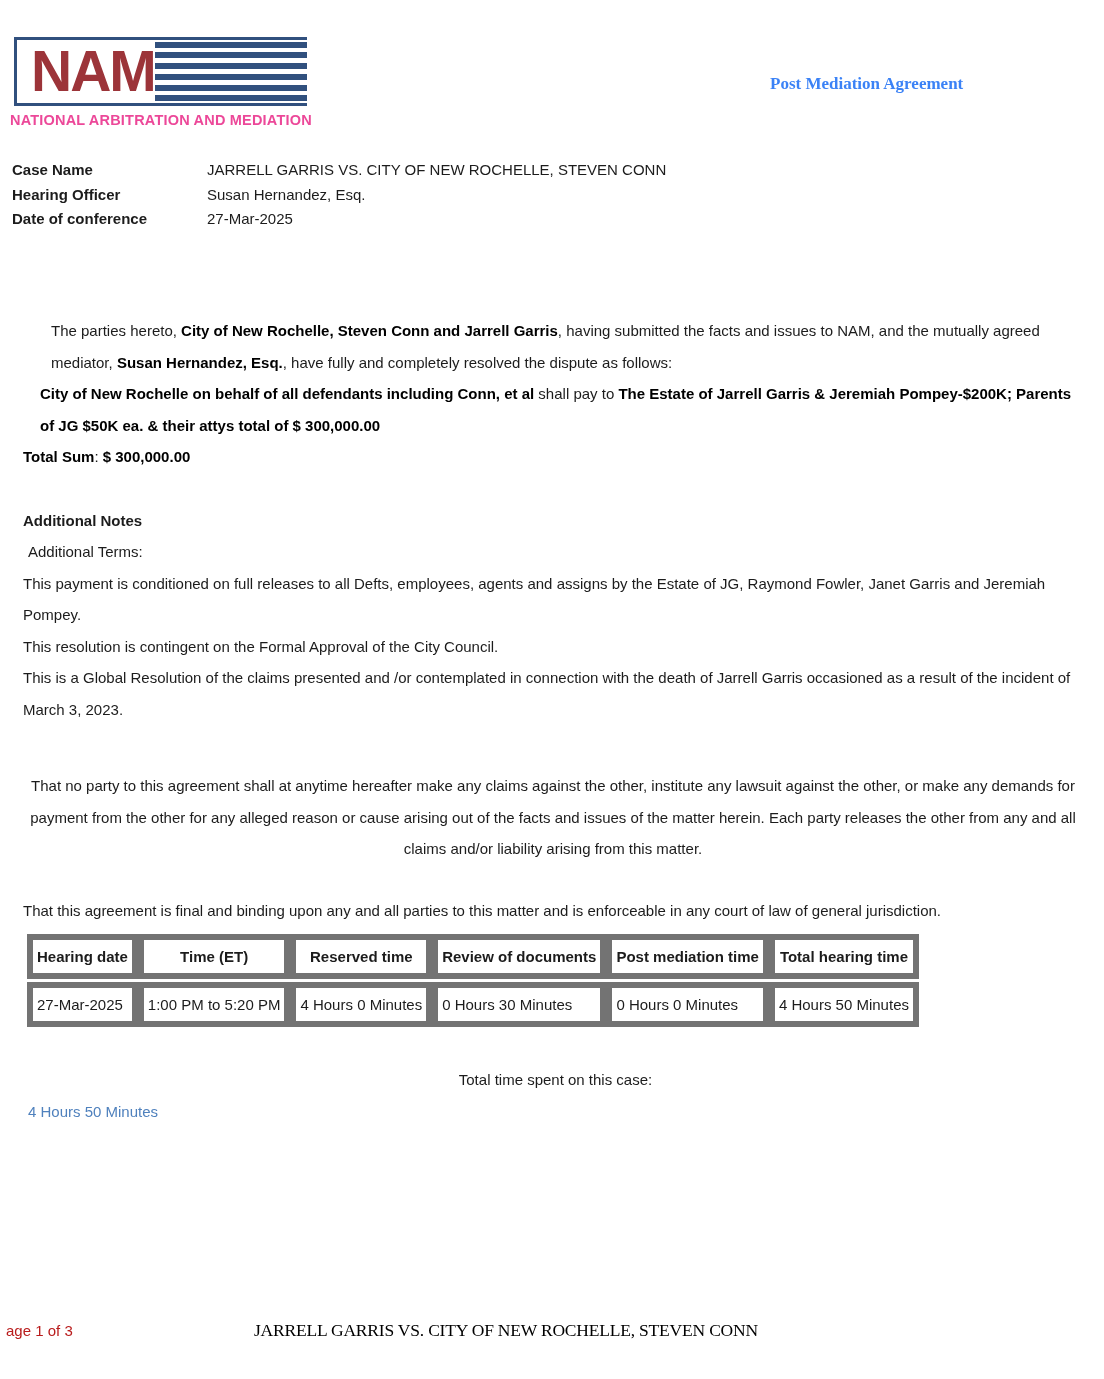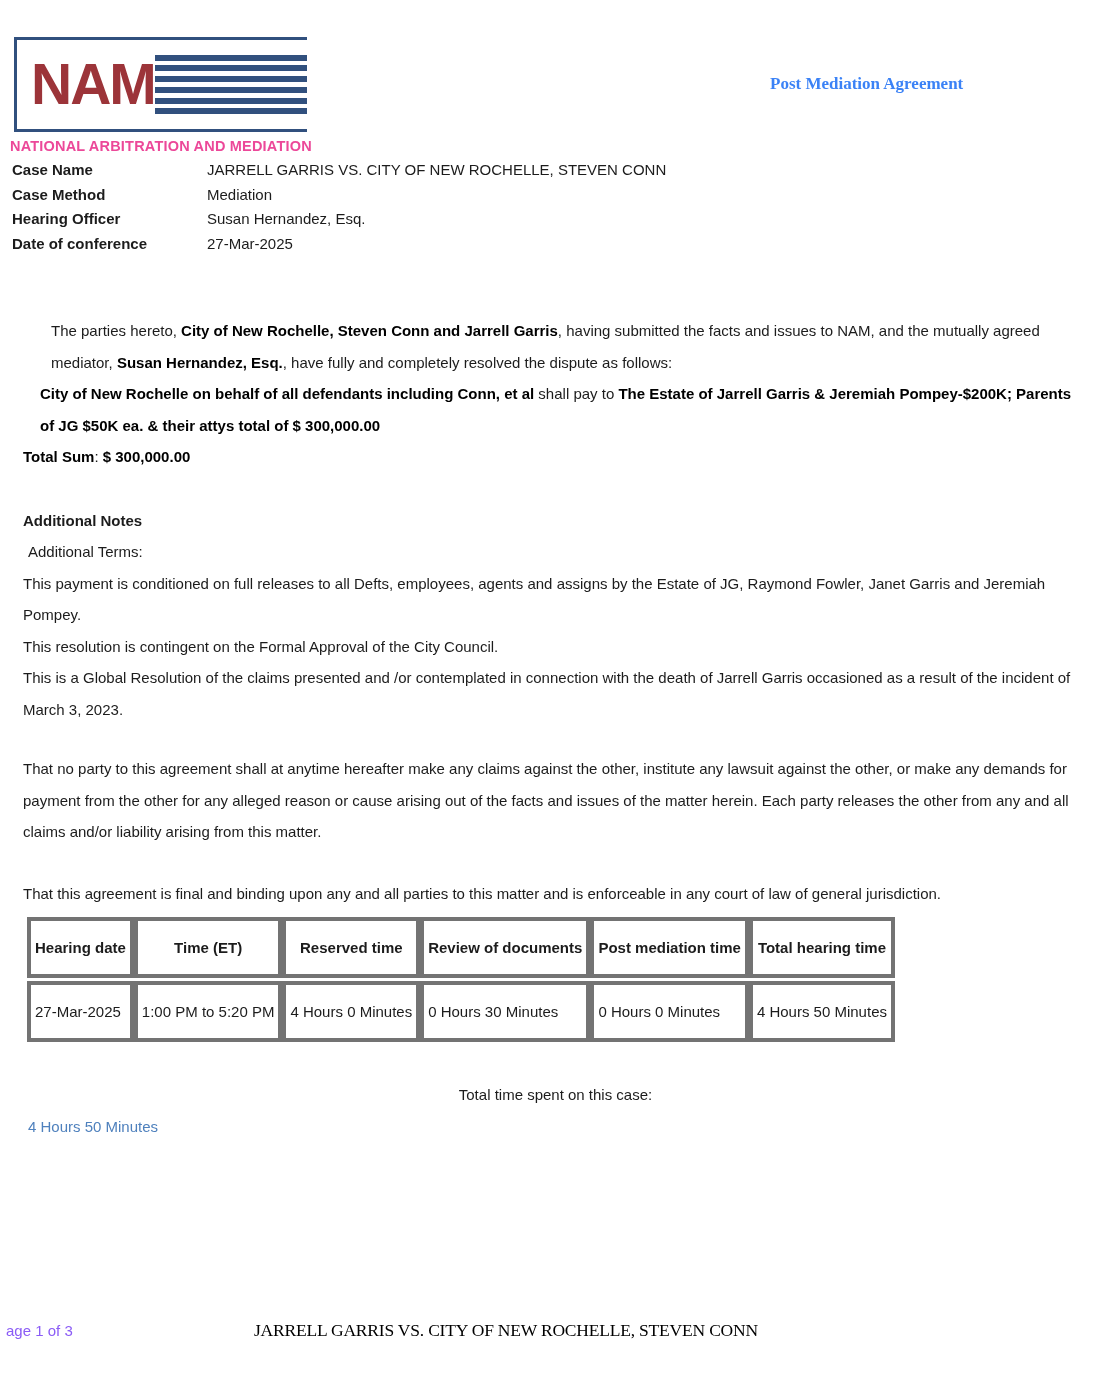--- a/index.html
+++ b/index.html
@@ -9,21 +9,21 @@
     height:1379px;
     background:#ffffff;
     overflow:hidden;
     font-family:"Liberation Sans","DejaVu Sans",sans-serif;
     color:#1c1c1c;
   }
 
   
   .logo-wrap { position:absolute; left:14px; top:37px; }
   .logo-box {
-    width:293px; height:95px;
+    width:293px; height:69px;
     border:3px solid #31507e; border-right:none;
     box-sizing:border-box;
     display:flex; align-items:center;
   }
   .logo-acronym {
     font-size:57px; font-weight:bold; letter-spacing:-2px;
     color:#9c3439; margin-left:14px; line-height:1;
     transform:scaleY(1.02);
   }
   .logo-stripes {
@@ -56,45 +56,45 @@
     position:absolute; left:23px; top:0; width:1060px;
     font-size:15px; line-height:31.5px; color:#1c1c1c;
   }
   .content p { margin:0; }
   b { color:#000; }
   #p-intro    { margin-top:315px;margin-left:28px; }
   #p-payment  { margin-left:17px; }
   #p-inclusive{ margin-top:31px; }
   #h-notes    { margin-top:32px; font-weight:bold; }
   #p-terms    { padding-left:5px; }
-  #p-clause0  { margin-top:28px; }
+  #p-clause0  { margin-top:45px;text-align:center; }
   #p-clause1  { margin-top:30px; }
   #h-timesheet{ margin-top:60px; font-weight:bold; }
   #p-totaltime{ margin-top:34px; padding-left:5px;text-align:center; }
   #p-totalval { padding-left:5px; color:#4f81bd; }
 
   
   table.timesheet {
     margin:5px 0 0 4px;
     border-collapse:separate; border-spacing:0 3px;
     font-size:15px; line-height:normal;
   }
   .timesheet th, .timesheet td {
-    border:4px solid #737373; box-sizing:border-box;
-    height:19px; padding:18px 4px; white-space:nowrap;
+    border:6px solid #737373; box-sizing:border-box;
+    height:19px; padding:8px 4px; white-space:nowrap;
   }
   .timesheet th { font-weight:bold; text-align:center; }
   .timesheet td { text-align:left; }
   .c0{width:95px;} .c1{width:142px;} .c2{width:132px;}
   .c3{width:164px;} .c4{width:153px;} .c5{width:142px;}
 
   
   .footer-page {
     position:absolute; left:6px; top:1322px;
-    font-size:15px; color:#8b5cf6;
+    font-size:15px; color:#b91c1c;
   }
   .footer-case {
     position:absolute; left:254px; top:1320px;
     font-family:"Liberation Serif","DejaVu Serif",serif;
     font-size:17.5px; color:#000; white-space:nowrap;
     letter-spacing:-0.2px;
   }
 </style>
 </head>
 <body>
@@ -115,24 +115,20 @@
     </div>
     <div class="logo-tagline">NATIONAL ARBITRATION AND MEDIATION</div>
   </div>
 
   <div class="doc-title">Post Mediation Agreement</div>
 
   <div class="case-details">
     <div class="cd-row">
       <div class="cd-label">Case Name</div>
       <div class="cd-value">JARRELL GARRIS VS. CITY OF NEW ROCHELLE, STEVEN CONN</div>
-    </div>
-    <div class="cd-row">
-      <div class="cd-label">Case Method</div>
-      <div class="cd-value">Mediation</div>
     </div>
     <div class="cd-row">
       <div class="cd-label">Hearing Officer</div>
       <div class="cd-value">Susan Hernandez, Esq.</div>
     </div>
     <div class="cd-row">
       <div class="cd-label">Date of conference</div>
       <div class="cd-value">27-Mar-2025</div>
     </div>
   </div>

